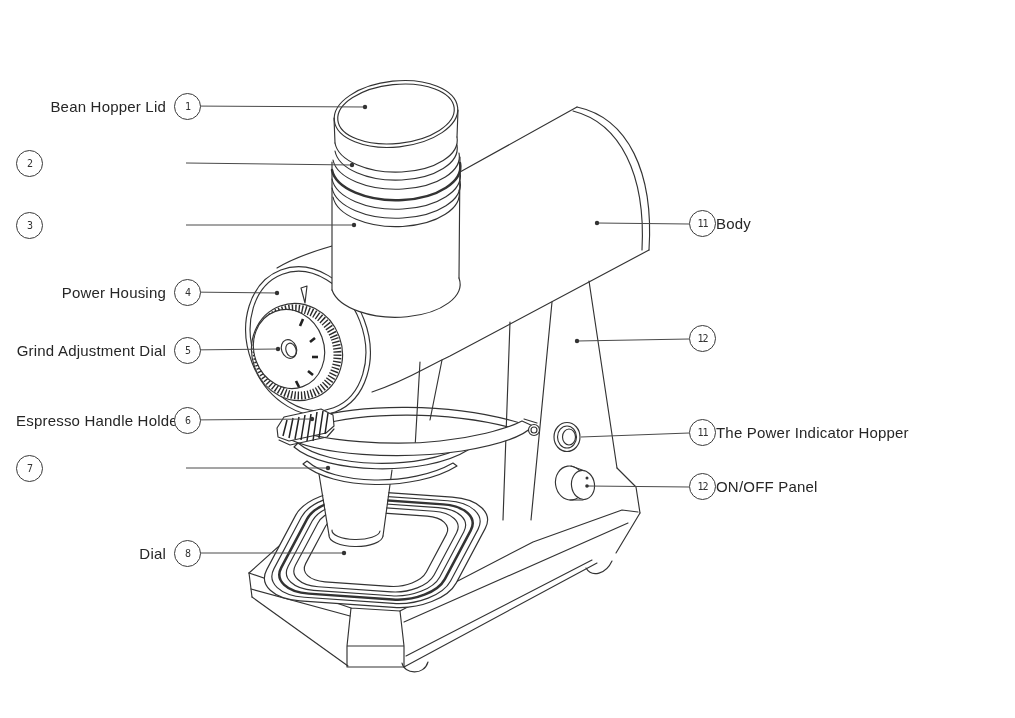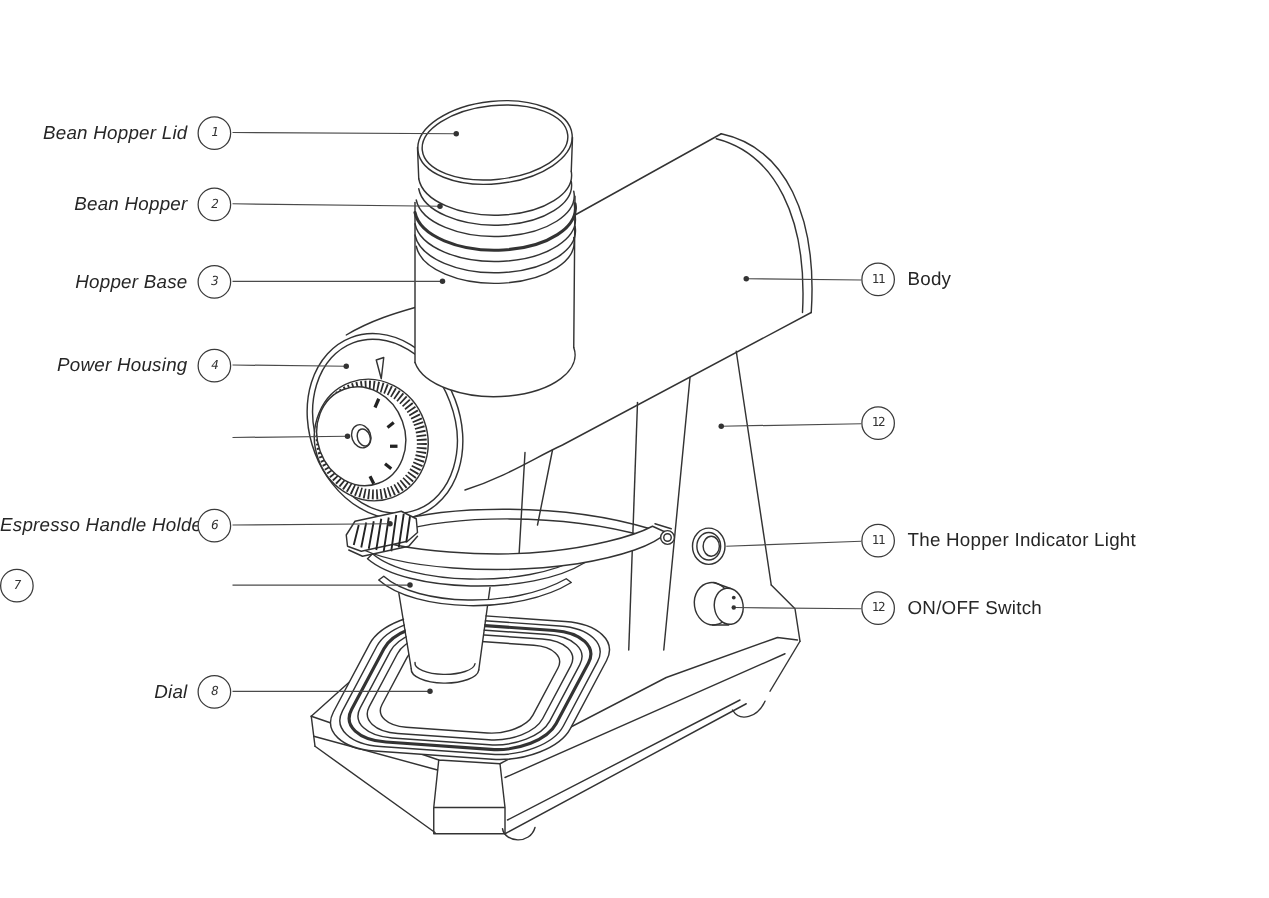--- a/index.html
+++ b/index.html
@@ -16,23 +16,23 @@
   .thick{stroke-width:2.5;}
   .leader{stroke:#4a4a4a;stroke-width:1;fill:none;}
   .dot{fill:#333;stroke:none;}
   .hatch{stroke:#222;stroke-width:1.5;}
   .knurl{stroke:#2c2c2c;stroke-width:8;fill:none;stroke-dasharray:1.4 1.9;}
   .tick{stroke:#222;stroke-width:2.6;}
   .plabel{position:absolute;display:flex;align-items:center;}
   .plabel .ptext{
     font-size:15px;color:#262626;letter-spacing:0.2px;line-height:27px;white-space:nowrap;
   }
-  .plabel.left{left:0;font-style:italic;}
+  .plabel.left{left:16px;}
   .plabel.left .ptext{width:150px;text-align:right;margin-right:8px;}
-  .plabel.right .ptext{margin-left:10px;}
+  .plabel.right .ptext{}
   .pcircle{
     box-sizing:border-box;width:27px;height:27px;border:1.4px solid #3a3a3a;border-radius:50%;
     background:#fff;display:flex;align-items:center;justify-content:center;flex:0 0 27px;
     font-family:"DejaVu Sans Mono", monospace;font-size:10px;color:#333;letter-spacing:-1px;
   }
 </style>
 </head>
 <body>
 
 <div id="stage">
@@ -190,31 +190,33 @@
     <path class="leader" d="M 689 487 L 588 486"></path>
         <circle class="dot" cx="587" cy="486" r="1.8"></circle>
   </g>
 </svg>
 
   <div class="plabel left" style="top:93px">
     <span class="ptext">Bean Hopper Lid</span>
     <span class="pcircle">1</span>
   </div>
   <div class="plabel left" style="top:150px">
-    <span class="ptext">Bean Hopper</span>
     <span class="pcircle">2</span>
   </div>
   <div class="plabel left" style="top:212px">
-    <span class="ptext">Hopper Base</span>
     <span class="pcircle">3</span>
   </div>
   <div class="plabel left" style="top:279px">
     <span class="ptext">Power Housing</span>
     <span class="pcircle">4</span>
   </div>
+  <div class="plabel left" style="top:337px">
+    <span class="ptext">Grind Adjustment Dial</span>
+    <span class="pcircle">5</span>
+  </div>
   <div class="plabel left" style="top:407px">
     <span class="ptext">Espresso Handle Holder</span>
     <span class="pcircle">6</span>
   </div>
   <div class="plabel left" style="top:455px">
     <span class="pcircle">7</span>
   </div>
   <div class="plabel left" style="top:540px">
     <span class="ptext">Dial</span>
     <span class="pcircle">8</span>
@@ -222,20 +224,20 @@
 
   <div class="plabel right" style="left:689px;top:210px">
     <span class="pcircle">11</span>
     <span class="ptext">Body</span>
   </div>
   <div class="plabel right" style="left:689px;top:325px">
     <span class="pcircle">12</span>
   </div>
   <div class="plabel right" style="left:689px;top:419px">
     <span class="pcircle">11</span>
-    <span class="ptext">The Hopper Indicator Light</span>
+    <span class="ptext">The Power Indicator Hopper</span>
   </div>
   <div class="plabel right" style="left:689px;top:473px">
     <span class="pcircle">12</span>
-    <span class="ptext">ON/OFF Switch</span>
+    <span class="ptext">ON/OFF Panel</span>
   </div>
 
 </div>
 
 </body></html>

